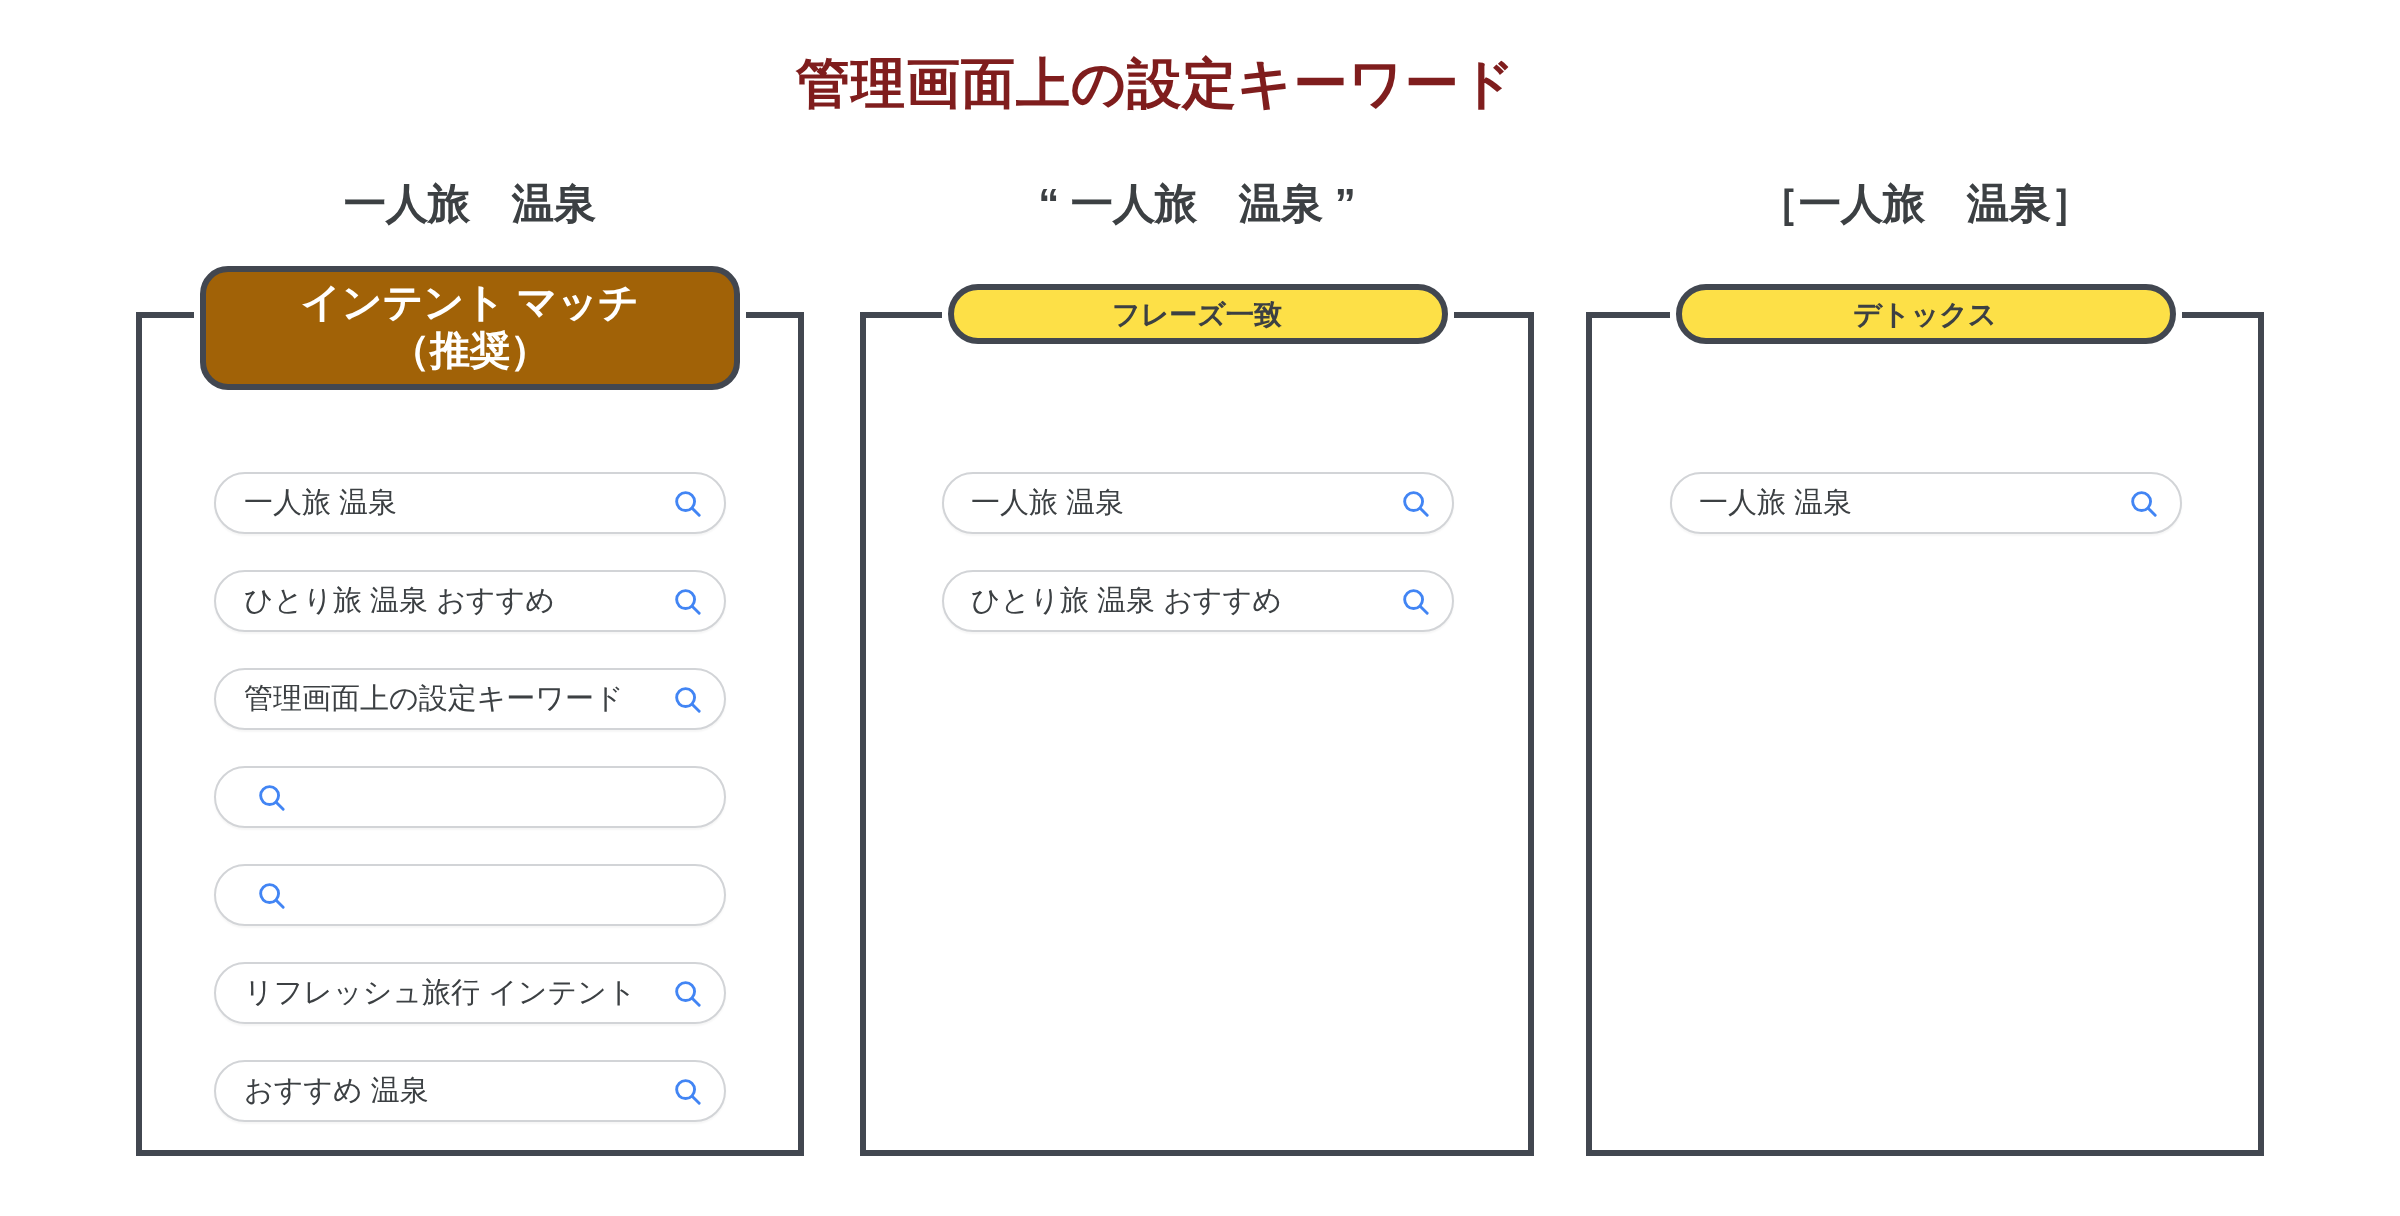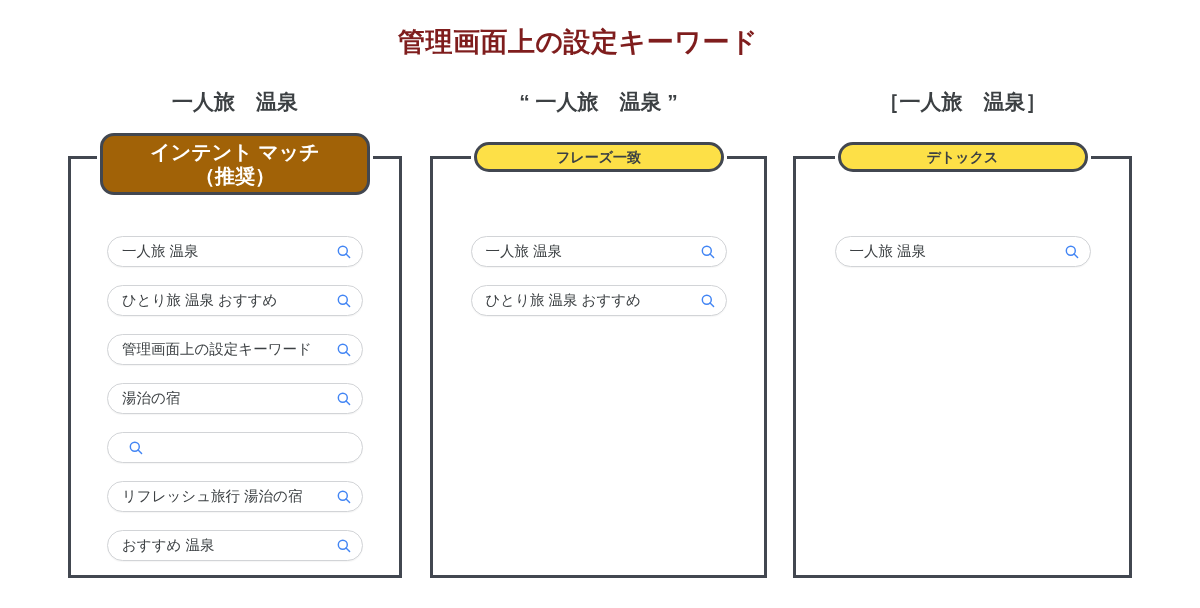--- a/index.html
+++ b/index.html
@@ -193,34 +193,33 @@
         </svg>
       </div>
       <div class="chip">
         <span class="chip-text">管理画面上の設定キーワード</span>
         <svg class="chip-search-icon" viewBox="0 0 20 20" fill="none">
           <circle cx="8.5" cy="8.5" r="5.6" stroke="#4285f4" stroke-width="1.8"></circle>
           <line x1="12.6" y1="12.6" x2="17" y2="17" stroke="#4285f4" stroke-width="1.8" stroke-linecap="round"></line>
         </svg>
       </div>
       <div class="chip">
-        <span class="chip-text">湯治の宿</span>
-        <svg class="chip-search-icon" viewBox="0 0 20 20" fill="none">
-          <circle cx="8.5" cy="8.5" r="5.6" stroke="#4285f4" stroke-width="1.8"></circle>
-          <line x1="12.6" y1="12.6" x2="17" y2="17" stroke="#4285f4" stroke-width="1.8" stroke-linecap="round"></line>
-        </svg>
-      </div>
-      <div class="chip">
-        <svg class="chip-search-icon" viewBox="0 0 20 20" fill="none">
-          <circle cx="8.5" cy="8.5" r="5.6" stroke="#4285f4" stroke-width="1.8"></circle>
-          <line x1="12.6" y1="12.6" x2="17" y2="17" stroke="#4285f4" stroke-width="1.8" stroke-linecap="round"></line>
-        </svg>
-      </div>
-      <div class="chip">
-        <span class="chip-text">リフレッシュ旅行 湯治の宿</span>
+        <svg class="chip-search-icon" viewBox="0 0 20 20" fill="none">
+          <circle cx="8.5" cy="8.5" r="5.6" stroke="#4285f4" stroke-width="1.8"></circle>
+          <line x1="12.6" y1="12.6" x2="17" y2="17" stroke="#4285f4" stroke-width="1.8" stroke-linecap="round"></line>
+        </svg>
+      </div>
+      <div class="chip">
+        <svg class="chip-search-icon" viewBox="0 0 20 20" fill="none">
+          <circle cx="8.5" cy="8.5" r="5.6" stroke="#4285f4" stroke-width="1.8"></circle>
+          <line x1="12.6" y1="12.6" x2="17" y2="17" stroke="#4285f4" stroke-width="1.8" stroke-linecap="round"></line>
+        </svg>
+      </div>
+      <div class="chip">
+        <span class="chip-text">リフレッシュ旅行 インテント</span>
         <svg class="chip-search-icon" viewBox="0 0 20 20" fill="none">
           <circle cx="8.5" cy="8.5" r="5.6" stroke="#4285f4" stroke-width="1.8"></circle>
           <line x1="12.6" y1="12.6" x2="17" y2="17" stroke="#4285f4" stroke-width="1.8" stroke-linecap="round"></line>
         </svg>
       </div>
       <div class="chip">
         <span class="chip-text">おすすめ 温泉</span>
         <svg class="chip-search-icon" viewBox="0 0 20 20" fill="none">
           <circle cx="8.5" cy="8.5" r="5.6" stroke="#4285f4" stroke-width="1.8"></circle>
           <line x1="12.6" y1="12.6" x2="17" y2="17" stroke="#4285f4" stroke-width="1.8" stroke-linecap="round"></line>

